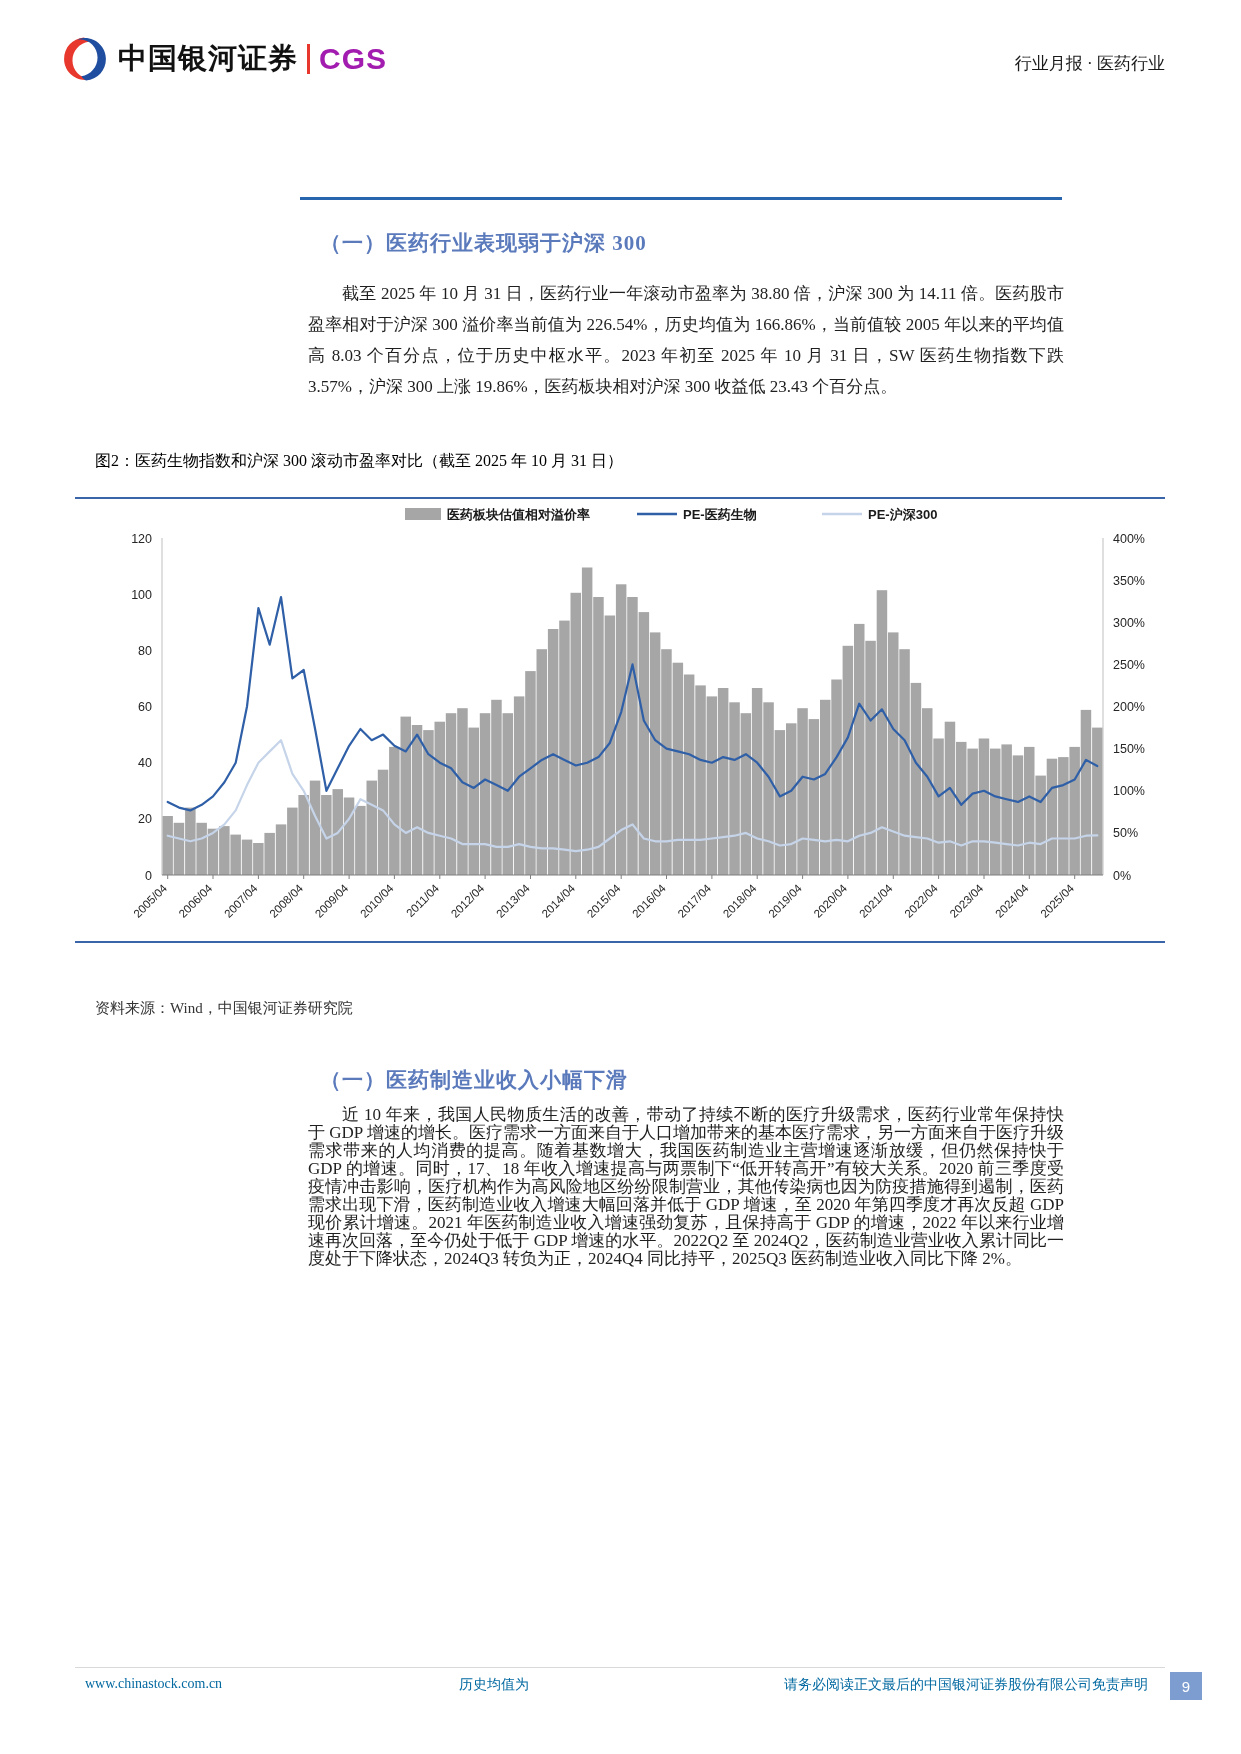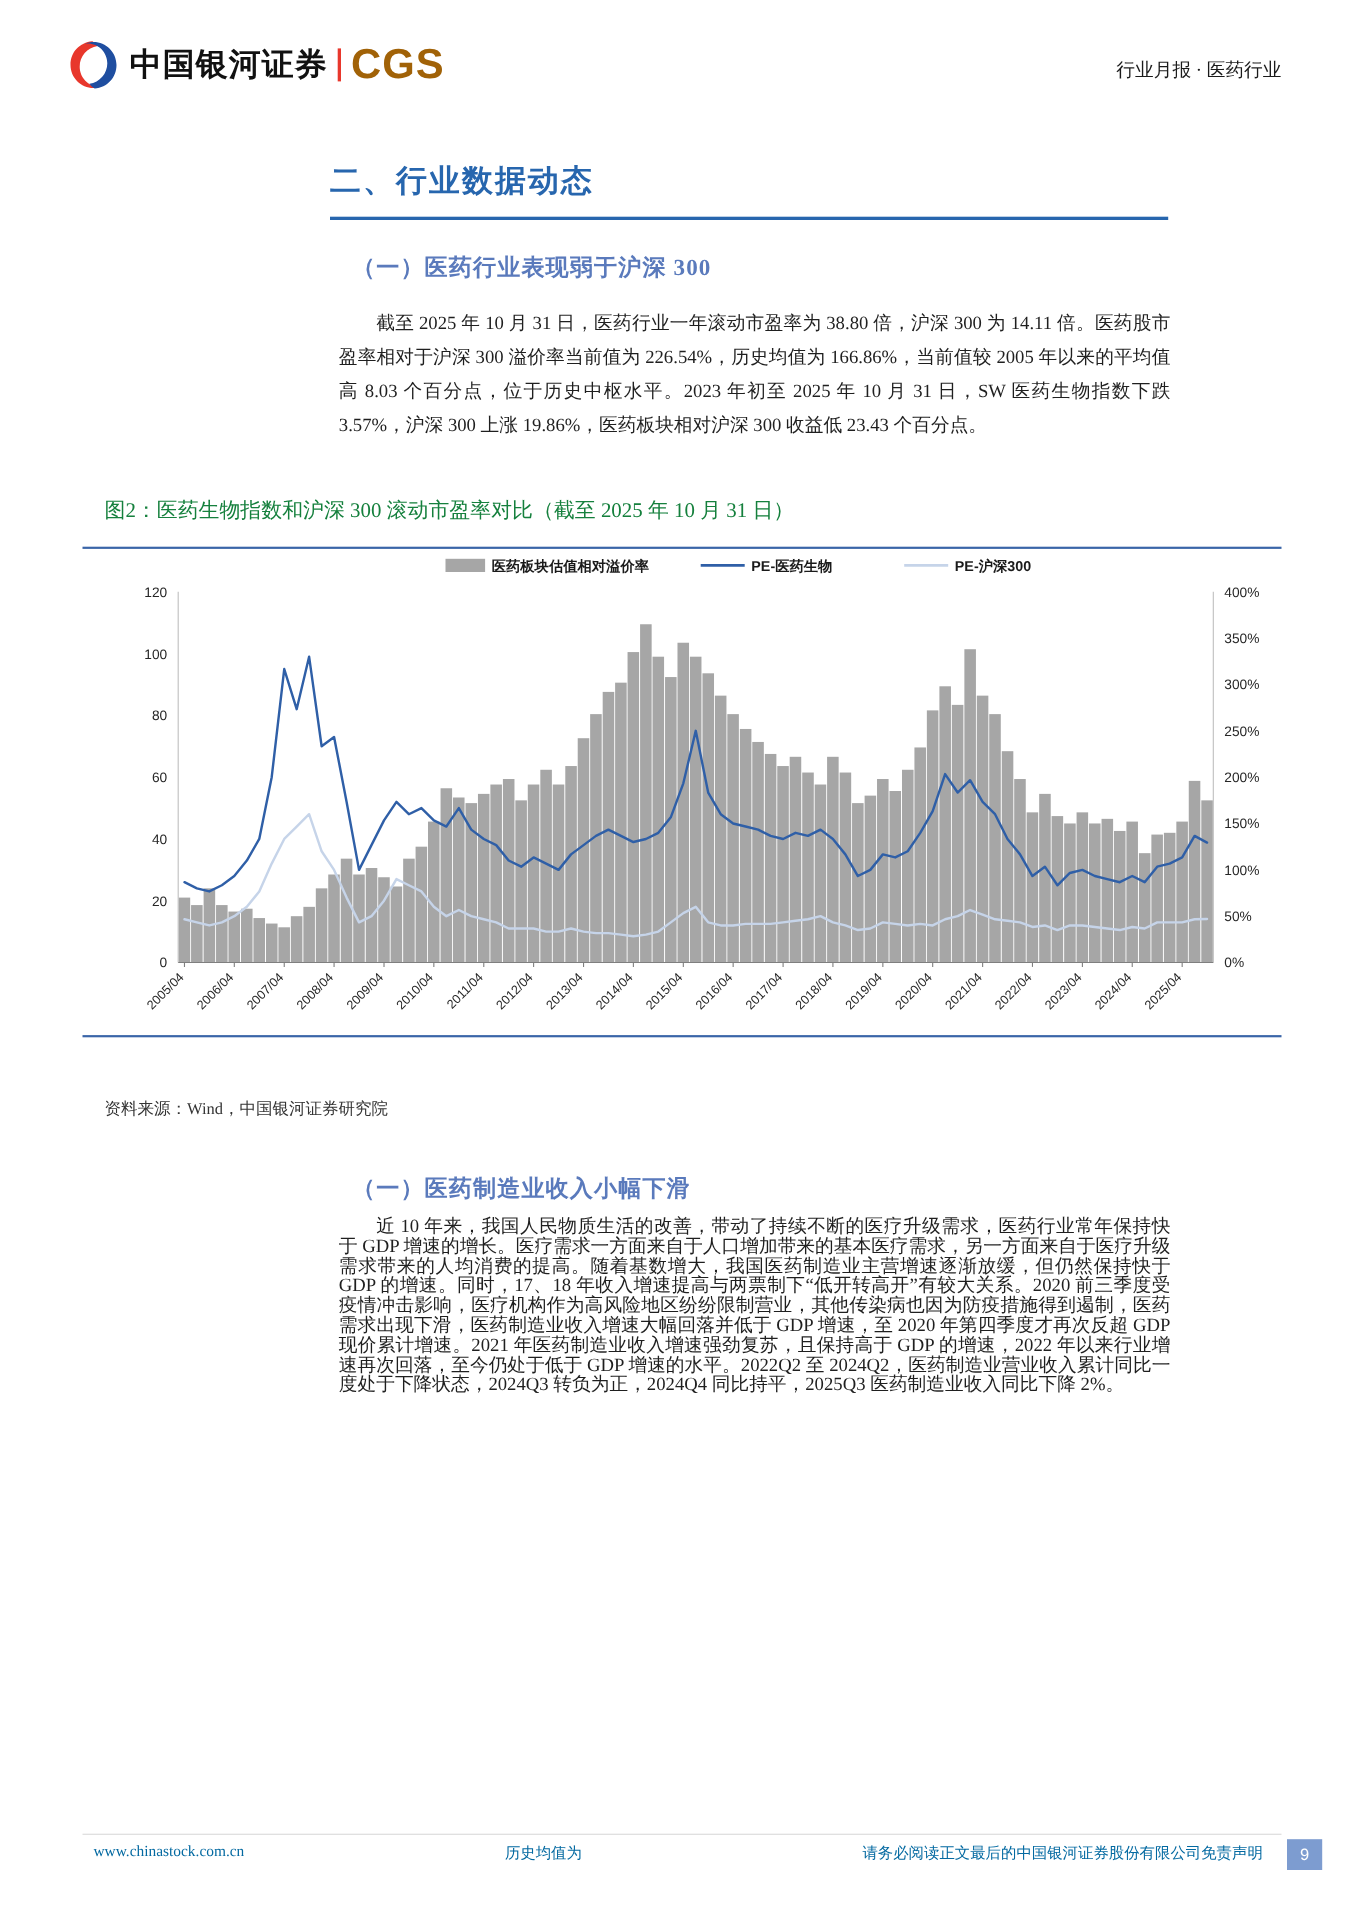--- a/index.html
+++ b/index.html
@@ -3,33 +3,33 @@
 <meta charset="utf-8">
 <style>
   html,body{margin:0;padding:0;background:#ffffff;}
   .page{position:relative;width:1241px;height:1754px;background:#ffffff;overflow:hidden;
         font-family:"Liberation Serif","DejaVu Serif",serif;color:#212121;}
   .abs{position:absolute;}
   
   .brand{left:62px;top:36px;display:flex;align-items:center;}
   .brand-cn{font-family:"Liberation Sans","DejaVu Sans",sans-serif;font-weight:bold;font-size:29px;color:#111;letter-spacing:1px;margin-left:10px;}
   .brand-bar{display:inline-block;width:3px;height:30px;background:#e8372c;margin:0 9px 0 9px;}
-  .brand-en{font-family:"Liberation Sans","DejaVu Sans",sans-serif;font-weight:bold;font-size:38px;color:#a16207;letter-spacing:1px;}
+  .brand-en{font-family:"Liberation Sans","DejaVu Sans",sans-serif;font-weight:bold;font-size:30px;color:#a21caf;letter-spacing:1px;}
   .hdr-right{top:52px;right:76px;font-size:17px;font-weight:normal;color:#1a1a1a;}
   
   .sec-title{left:300px;top:146px;font-size:28px;font-weight:bold;color:#2766ae;letter-spacing:2px;}
   .sec-rule{left:300px;top:197px;width:762px;height:3px;background:#2766ae;}
   .sub-title{font-size:21px;font-weight:bold;color:#5a7abc;letter-spacing:1px;}
   .sub1{left:320px;top:229px;text-align:right;}
   .sub2{left:320px;top:1066px;}
   .para{left:308px;width:756px;font-size:17px;line-height:31px;text-align:justify;text-indent:2em;color:#1f1f1f;}
   .para1{top:278px;}
   .para2{top:1106px;line-height:18px;}
   
-  .fig-caption{left:95px;top:451px;font-size:19px;color:#15803d;}
+  .fig-caption{left:95px;top:451px;font-size:16px;color:#000000;}
   .fig-rule-top{left:75px;top:497px;width:1090px;height:2px;background:#3a65a8;}
   .fig-rule-bottom{left:75px;top:941px;width:1090px;height:2px;background:#3a65a8;}
   .fig-source{left:95px;top:999px;font-size:15px;color:#333;}
   .chart-wrap{left:75px;top:499px;width:1090px;height:460px;}
   .axis-txt{font-family:"Liberation Sans","DejaVu Sans",sans-serif;font-size:12.5px;fill:#262626;}
   .x-lab{font-size:11.5px;}
   .legend-txt{font-family:"Liberation Sans","DejaVu Sans",sans-serif;font-size:13px;font-weight:600;fill:#1a1a1a;}
   
   .ftr-rule{left:75px;top:1667px;width:1090px;height:1px;background:#d9d9d9;}
   .ftr{font-size:14px;color:#0369a1;}
@@ -49,21 +49,20 @@
     <svg width="46" height="46" viewBox="0 0 44 44">
       <path d="M21 1.5 C 10 2.5 2 11 2 22 c 0 11 9 20 20 20 2.5 0 5 -.5 7.2 -1.4 C 18.5 41.8 10 33.6 10 23.5 10 14.5 16.5 7 25.5 5.6 24.4 3.9 22.8 2.5 21 1.5 Z" fill="#e8372c"></path>
       <path d="M23 42.5 C 34 41.5 42 33 42 22 42 11 33 2 22 2 c -2.5 0 -5 .5 -7.2 1.4 C 25.5 2.2 34 10.4 34 20.5 34 29.5 27.5 37 18.5 38.4 c 1.1 1.7 2.7 3.1 4.5 4.1 Z" fill="#1f4ea0"></path>
     </svg>
     <span class="brand-cn">中国银河证券</span>
     <span class="brand-bar"></span>
     <span class="brand-en">CGS</span>
   </div>
   <div class="abs hdr-right">行业月报 · 医药行业</div>
 
-  <div class="abs sec-title">二、行业数据动态</div>
   <div class="abs sec-rule"></div>
 
   <div class="abs sub-title sub1">（一）医药行业表现弱于沪深 300</div>
   <div class="abs para para1">截至 2025 年 10 月 31 日，医药行业一年滚动市盈率为 38.80 倍，沪深 300 为 14.11 倍。医药股市盈率相对于沪深 300 溢价率当前值为 226.54%，历史均值为 166.86%，当前值较 2005 年以来的平均值高 8.03 个百分点，位于历史中枢水平。2023 年初至 2025 年 10 月 31 日，SW 医药生物指数下跌 3.57%，沪深 300 上涨 19.86%，医药板块相对沪深 300 收益低 23.43 个百分点。</div>
 
   <div class="abs fig-caption">图2：医药生物指数和沪深 300 滚动市盈率对比（截至 2025 年 10 月 31 日）</div>
   <div class="abs fig-rule-top"></div>
   <svg class="abs chart-wrap" id="chart-svg" viewBox="0 0 1090 460" width="1090" height="460">
       <g>
         <rect x="87.4" y="317.0" width="10.5" height="59.0" fill="#a6a6a6"></rect>

